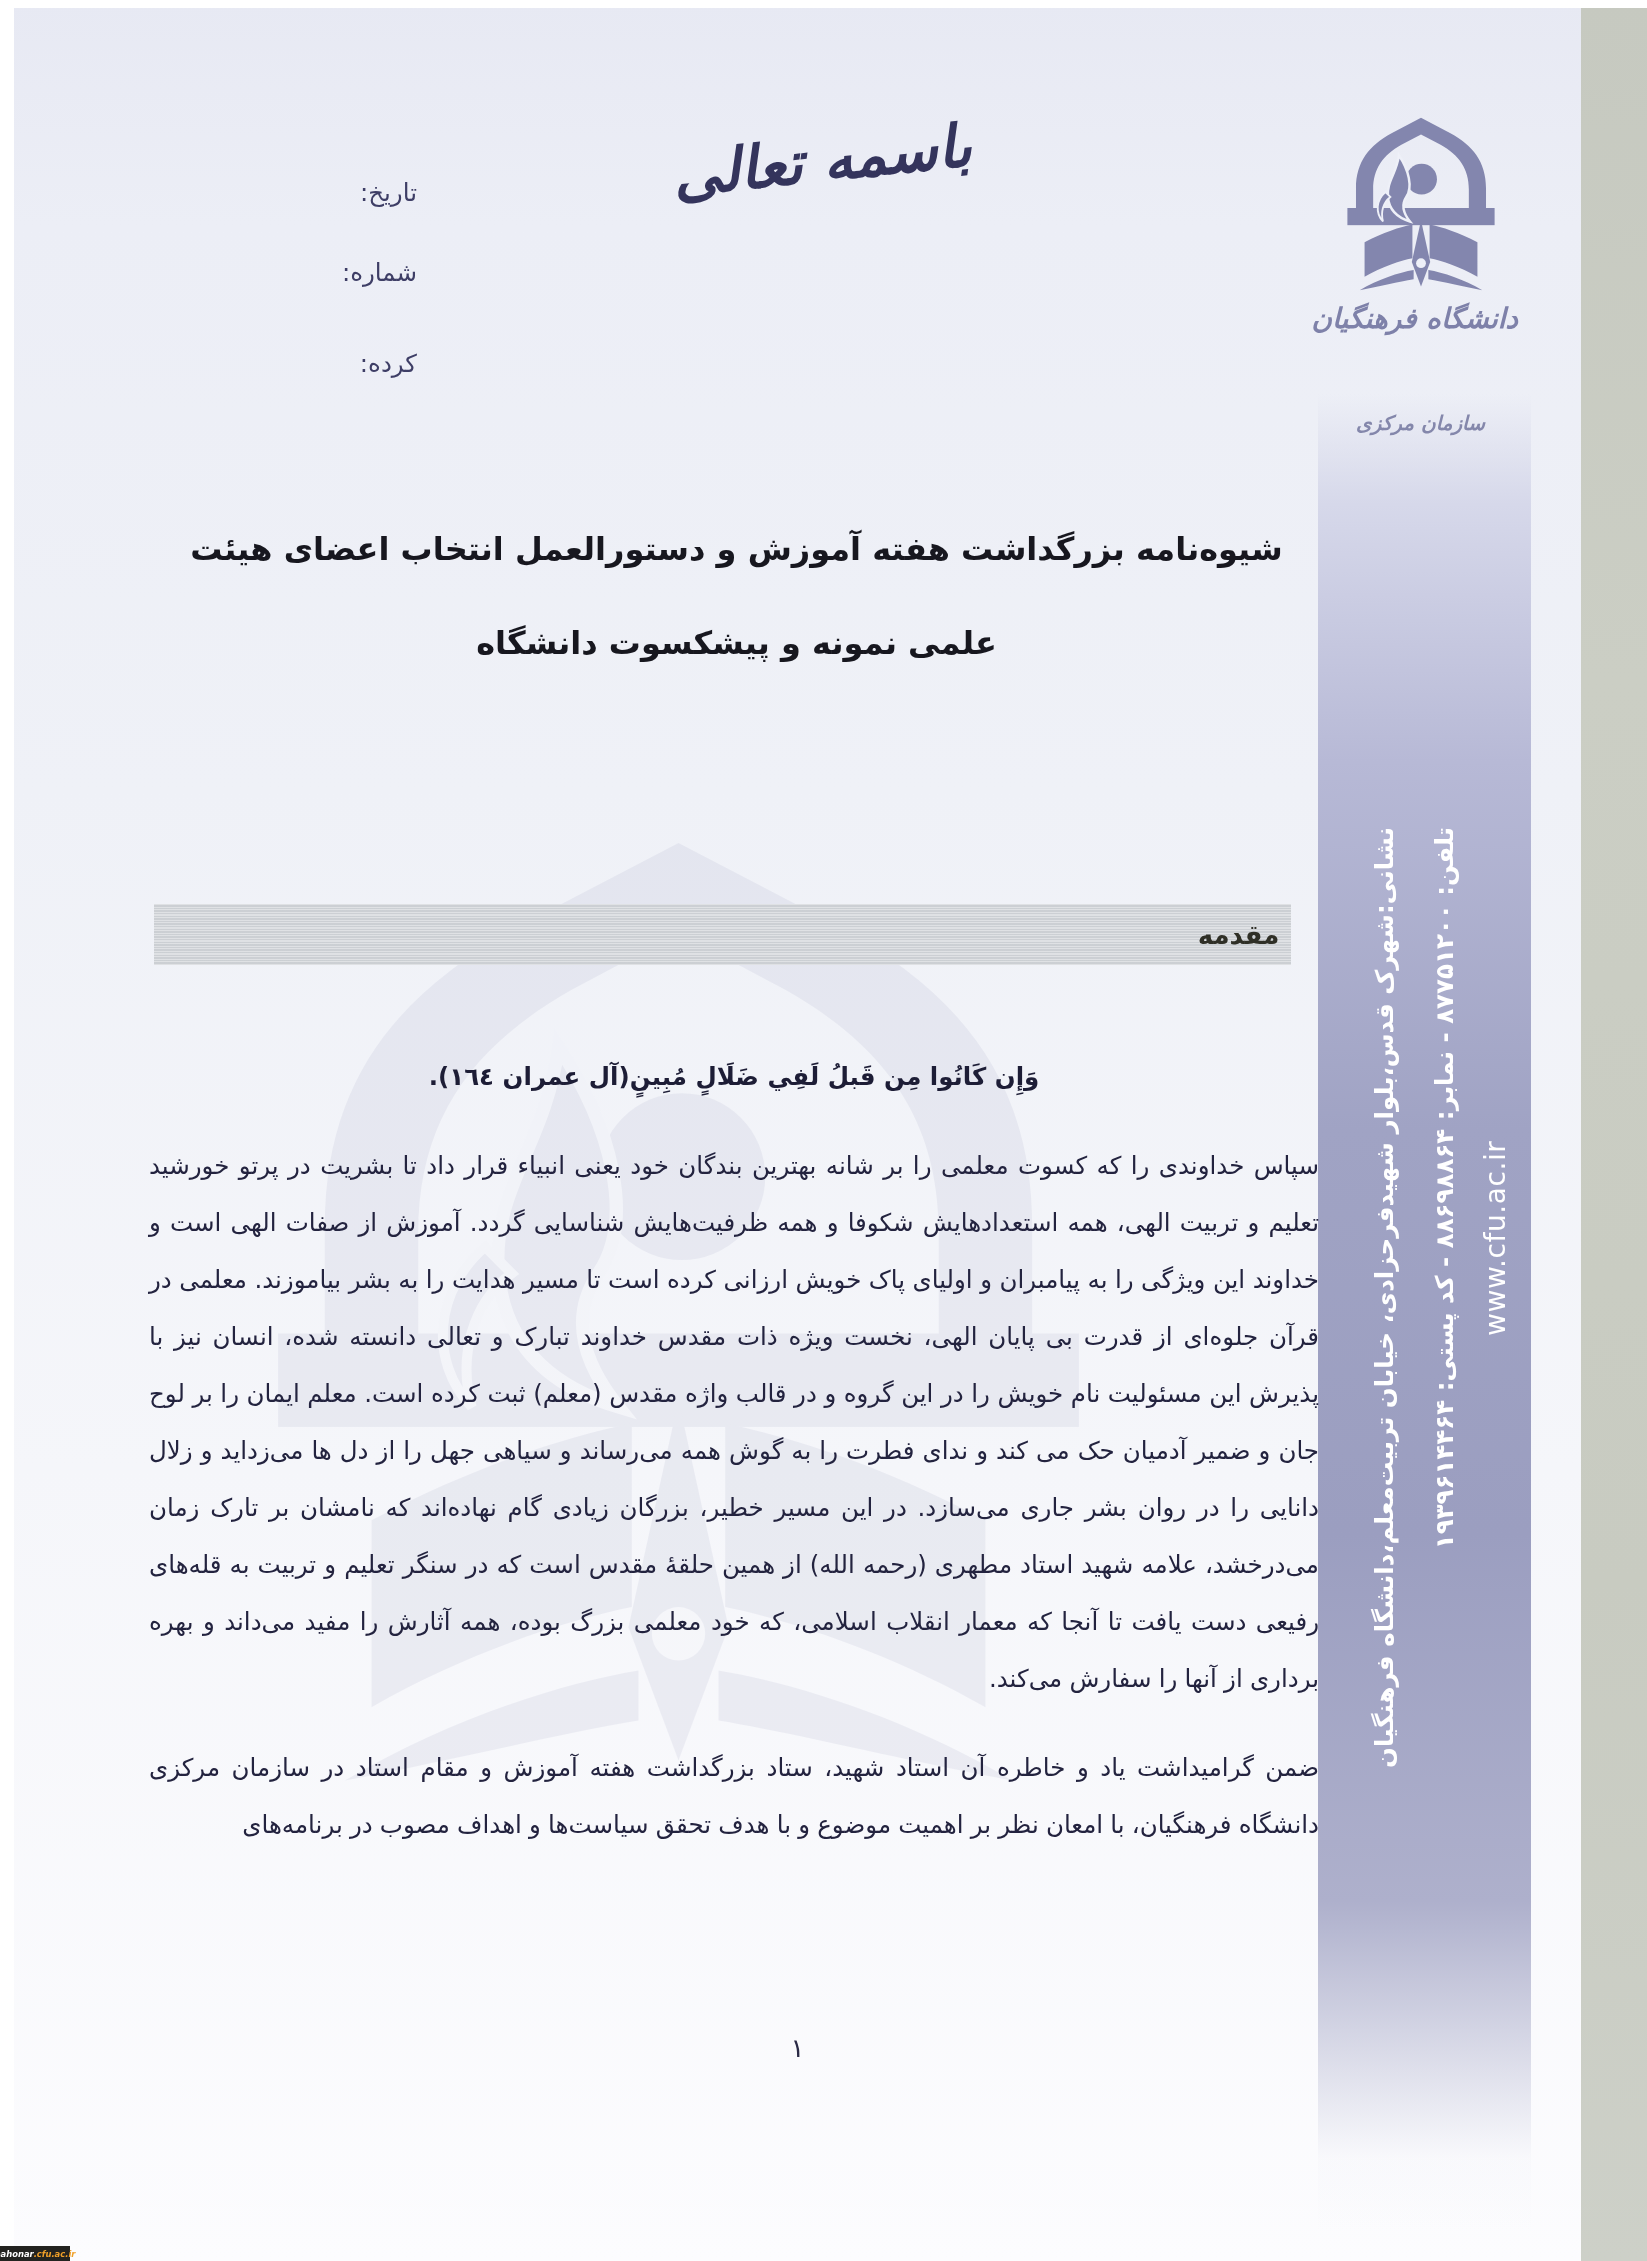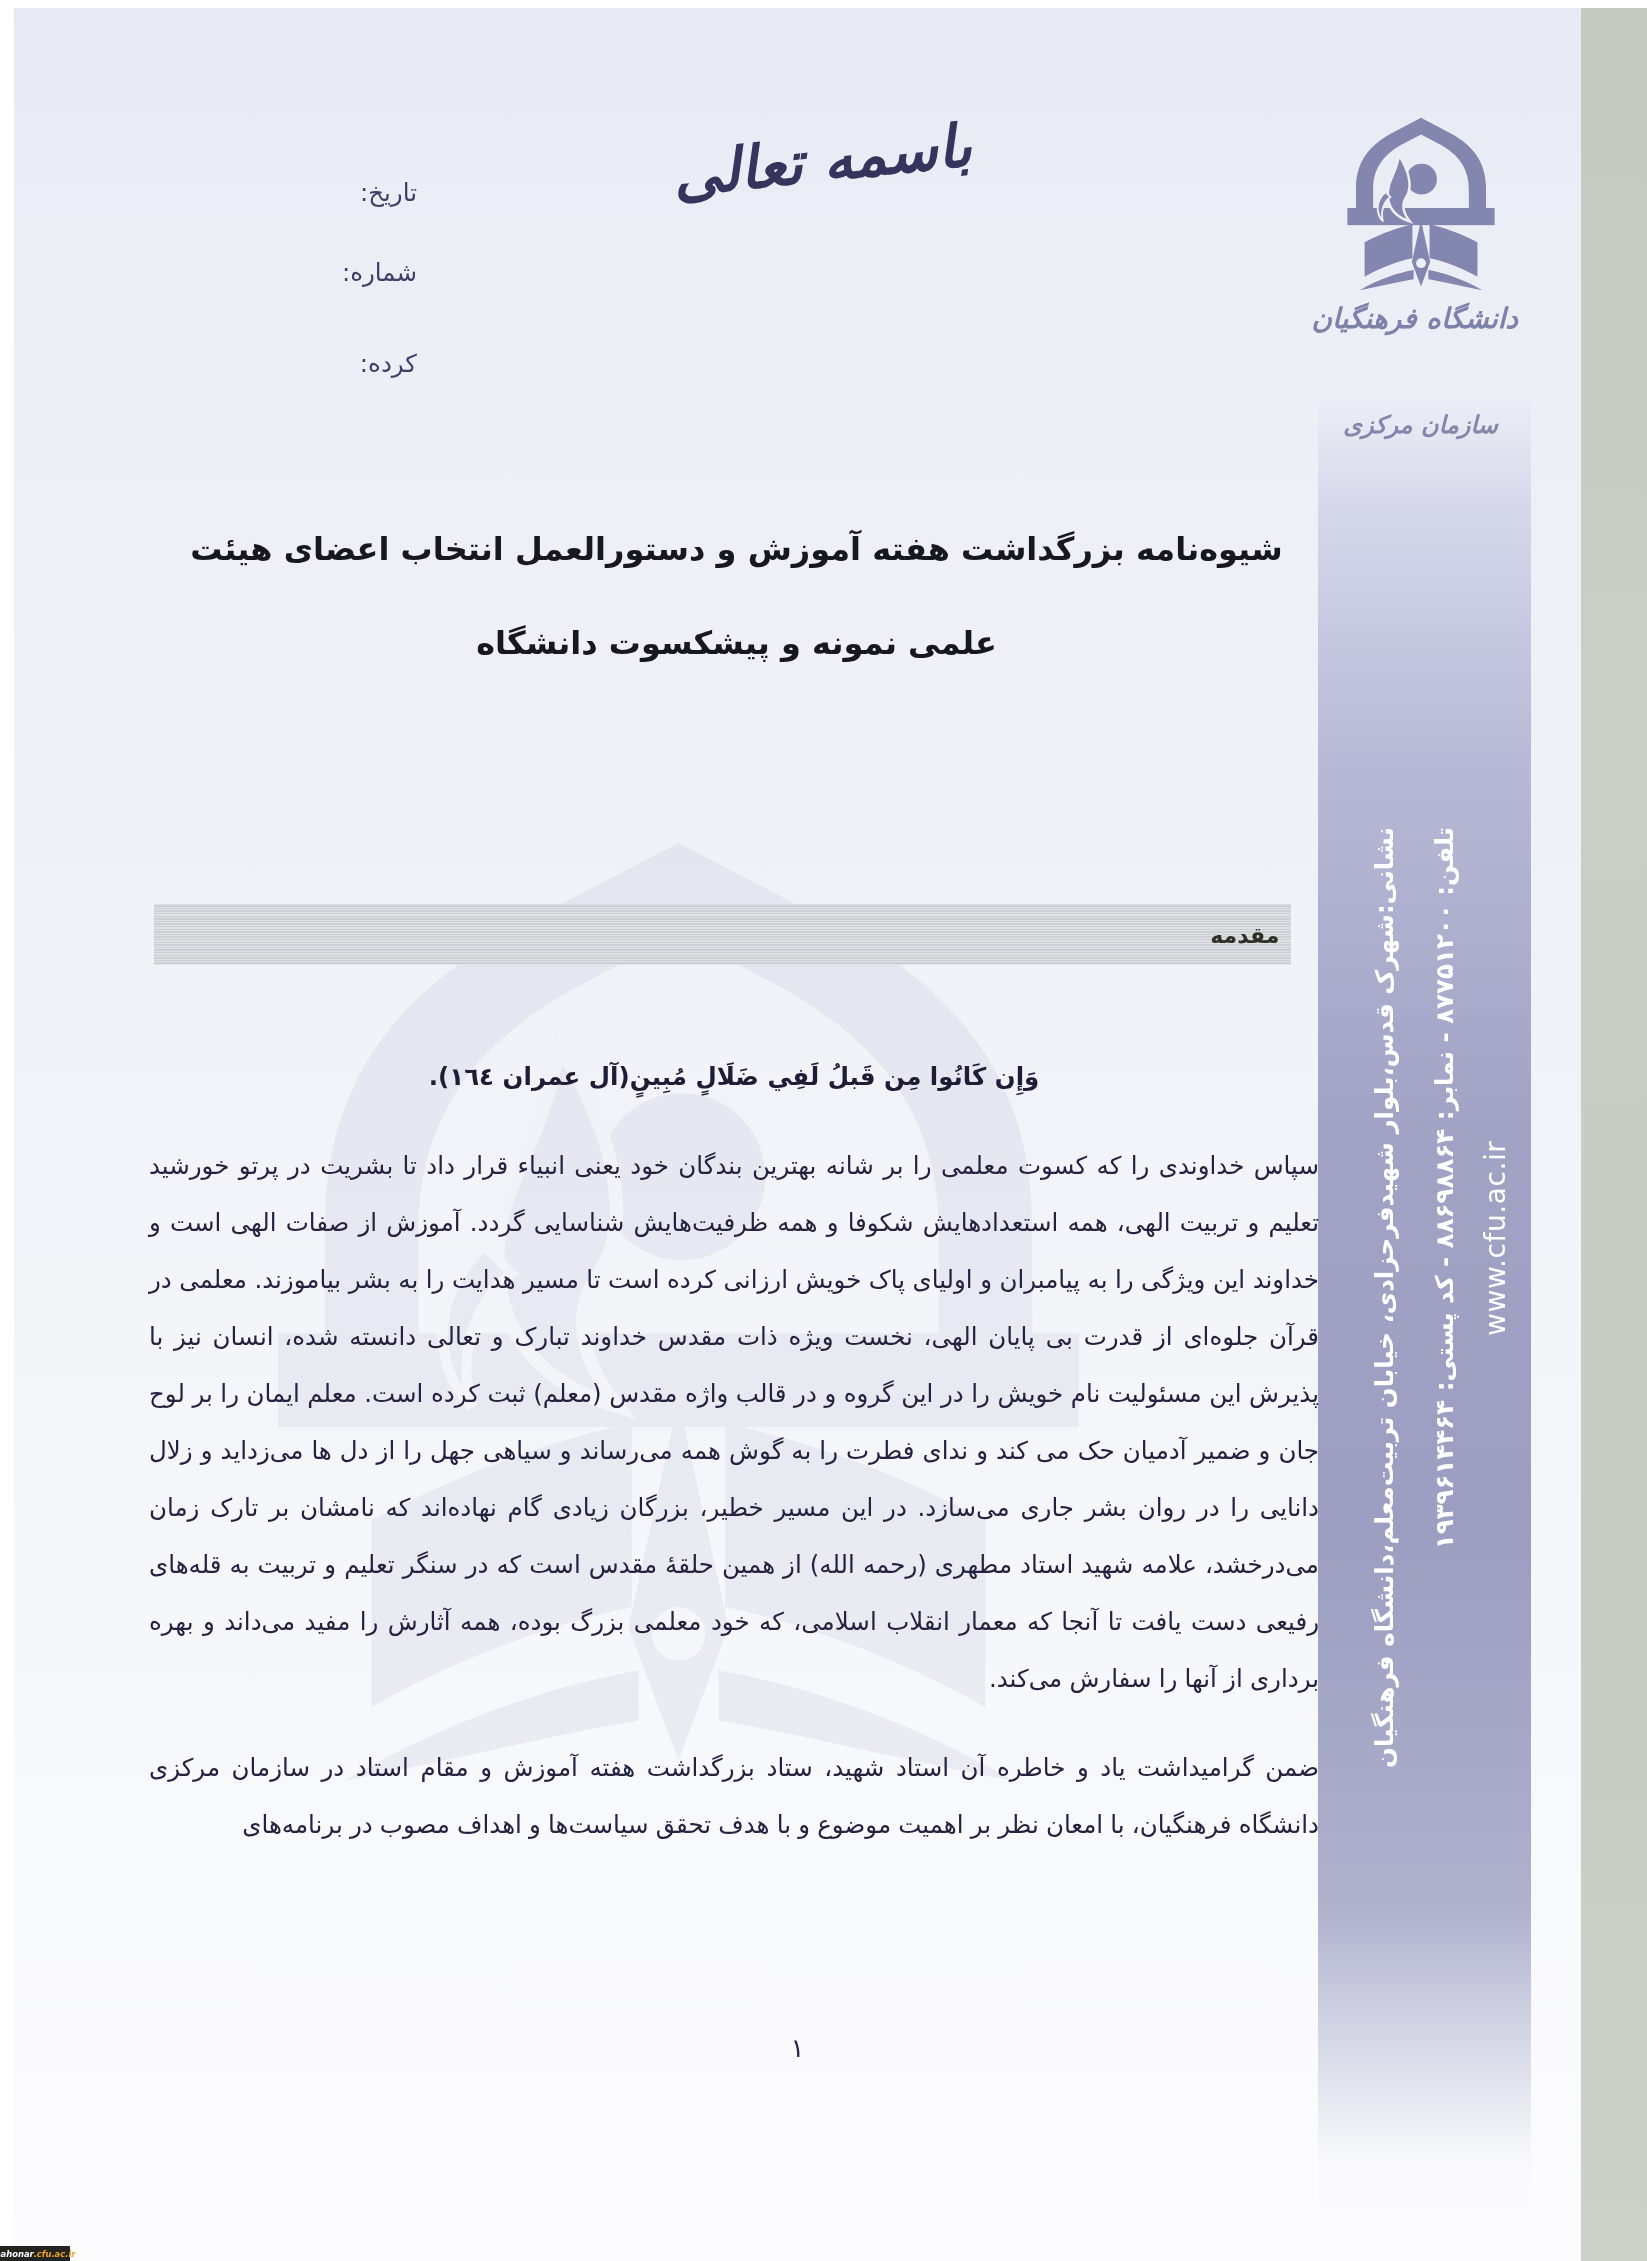--- a/index.html
+++ b/index.html
@@ -25,21 +25,21 @@
       #9b9ec0 62%, #aeb0cc 82%, rgba(240,241,247,.25) 96%, rgba(250,250,252,0) 100%);
   }
 
   svg.logo{position:absolute;left:1345px;top:116px;width:152px;height:184px;}
   .logo-university{
     position:absolute;left:1324px;top:302px;width:194px;text-align:left;
     font-size:28px;font-weight:bold;font-style:italic;color:#7e81a9;white-space:nowrap;
   }
   .logo-org{
     position:absolute;left:1340px;top:411px;width:161px;text-align:center;
-    font-size:24px;font-weight:bold;font-style:italic;color:#8487ab;white-space:nowrap;
+    font-size:20px;font-weight:bold;font-style:italic;color:#8487ab;white-space:nowrap;
   }
 
   .basmala{
     position:absolute;left:707px;top:124px;width:265px;text-align:center;
     font-size:59px;font-weight:bold;font-style:italic;color:#34345c;
     transform:rotate(-6deg);letter-spacing:-1.3px;white-space:nowrap;
   }
 
   .hfield{position:absolute;left:278px;width:139px;font-size:24.5px;color:#3e3e66;}
   .f-date{top:178px;}
@@ -53,21 +53,21 @@
 
   svg.watermark{position:absolute;left:278px;top:833px;width:801px;height:1001px;opacity:.10;}
 
   .muq-bar{
     position:absolute;left:154px;top:904px;width:1137px;height:61px;
     background-color:#d3d6da;
     background-image:repeating-linear-gradient(0deg, rgba(255,255,255,.28) 0 1.3px, rgba(70,80,90,.05) 1.3px 2.6px);
   }
   .muq-bar .muq-label{
     position:absolute;right:11.6px;top:50%;transform:translateY(-50%);
-    font-size:22px;font-weight:bold;color:#2f2f26;text-align:right;
+    font-size:26px;font-weight:bold;color:#2f2f26;text-align:right;
   }
 
   .bodytext{position:absolute;left:149px;top:1048px;width:1170px;font-size:24.5px;line-height:57px;color:#23233f;}
   .quran{font-weight:bold;color:#1d1d36;}
   .quran .q1{text-align:justify;text-align-last:justify;}
   .quran .q2{text-align:center;}
   .para{margin:32px 0 0 0;text-align:justify;text-align-last:right;word-spacing:-0.6px;}
 
   .pagenum{position:absolute;left:746px;top:2033px;width:103px;text-align:center;font-size:26px;color:#2a2a46;}
 

